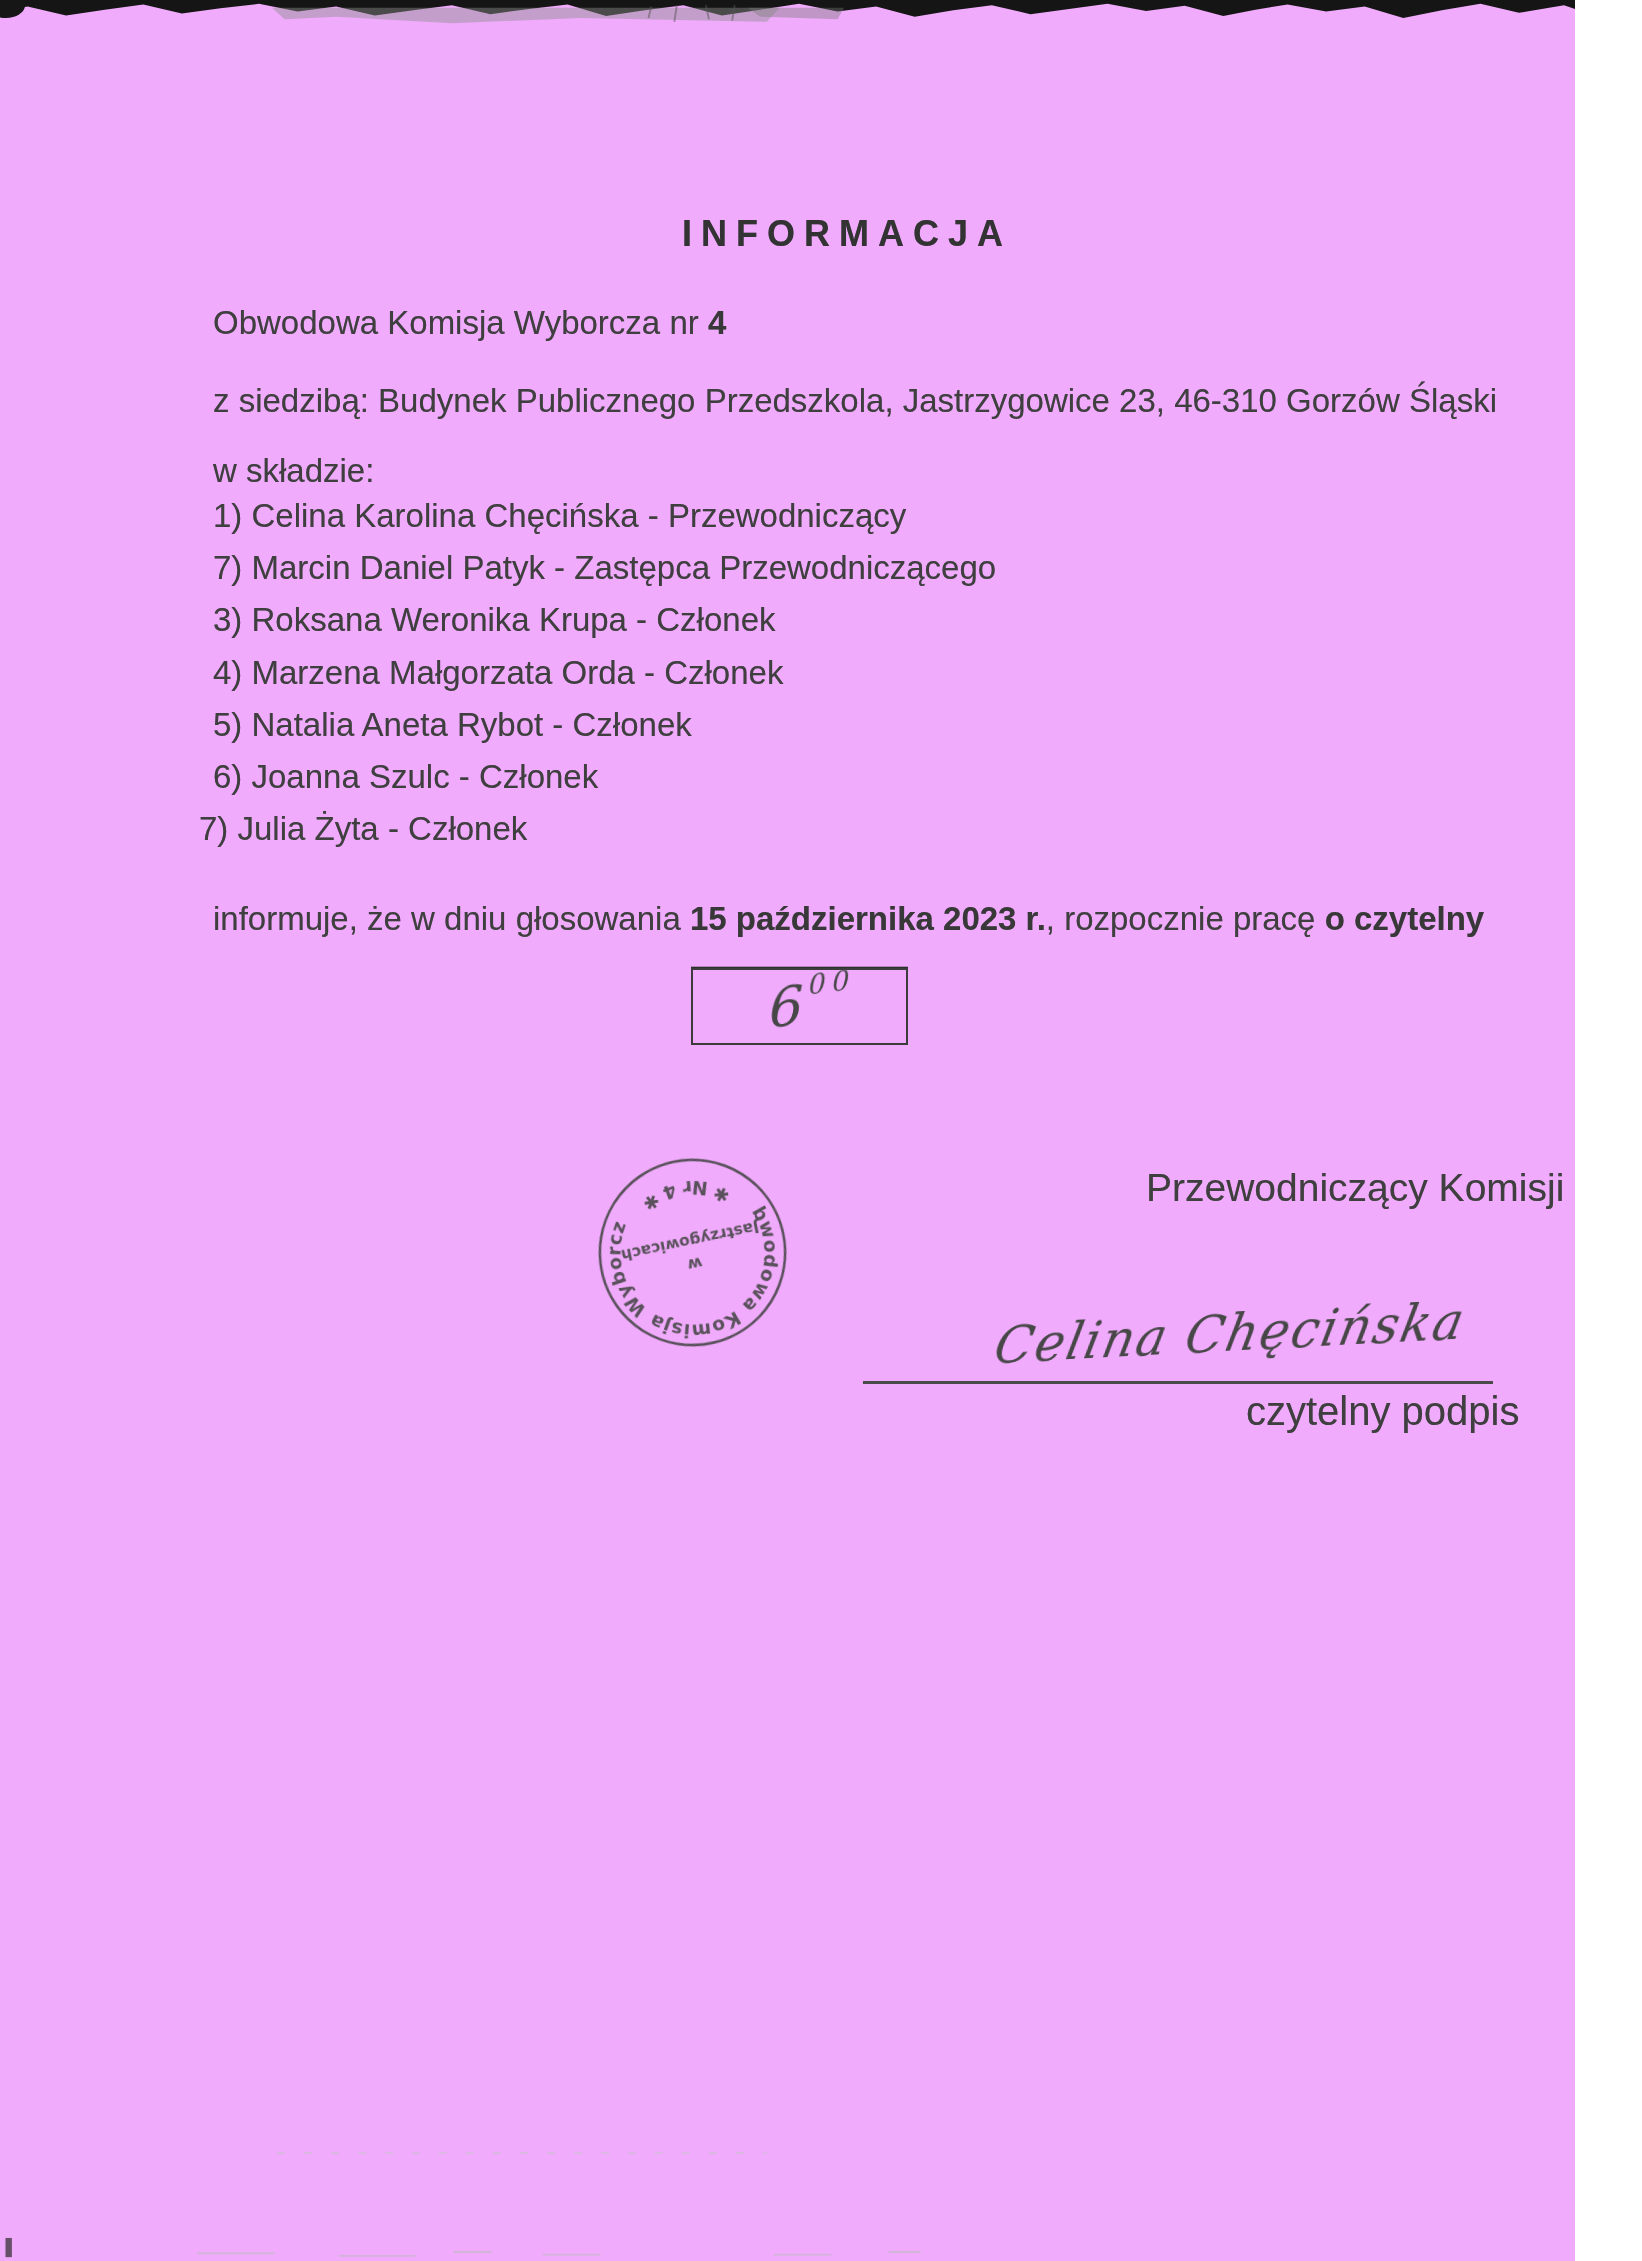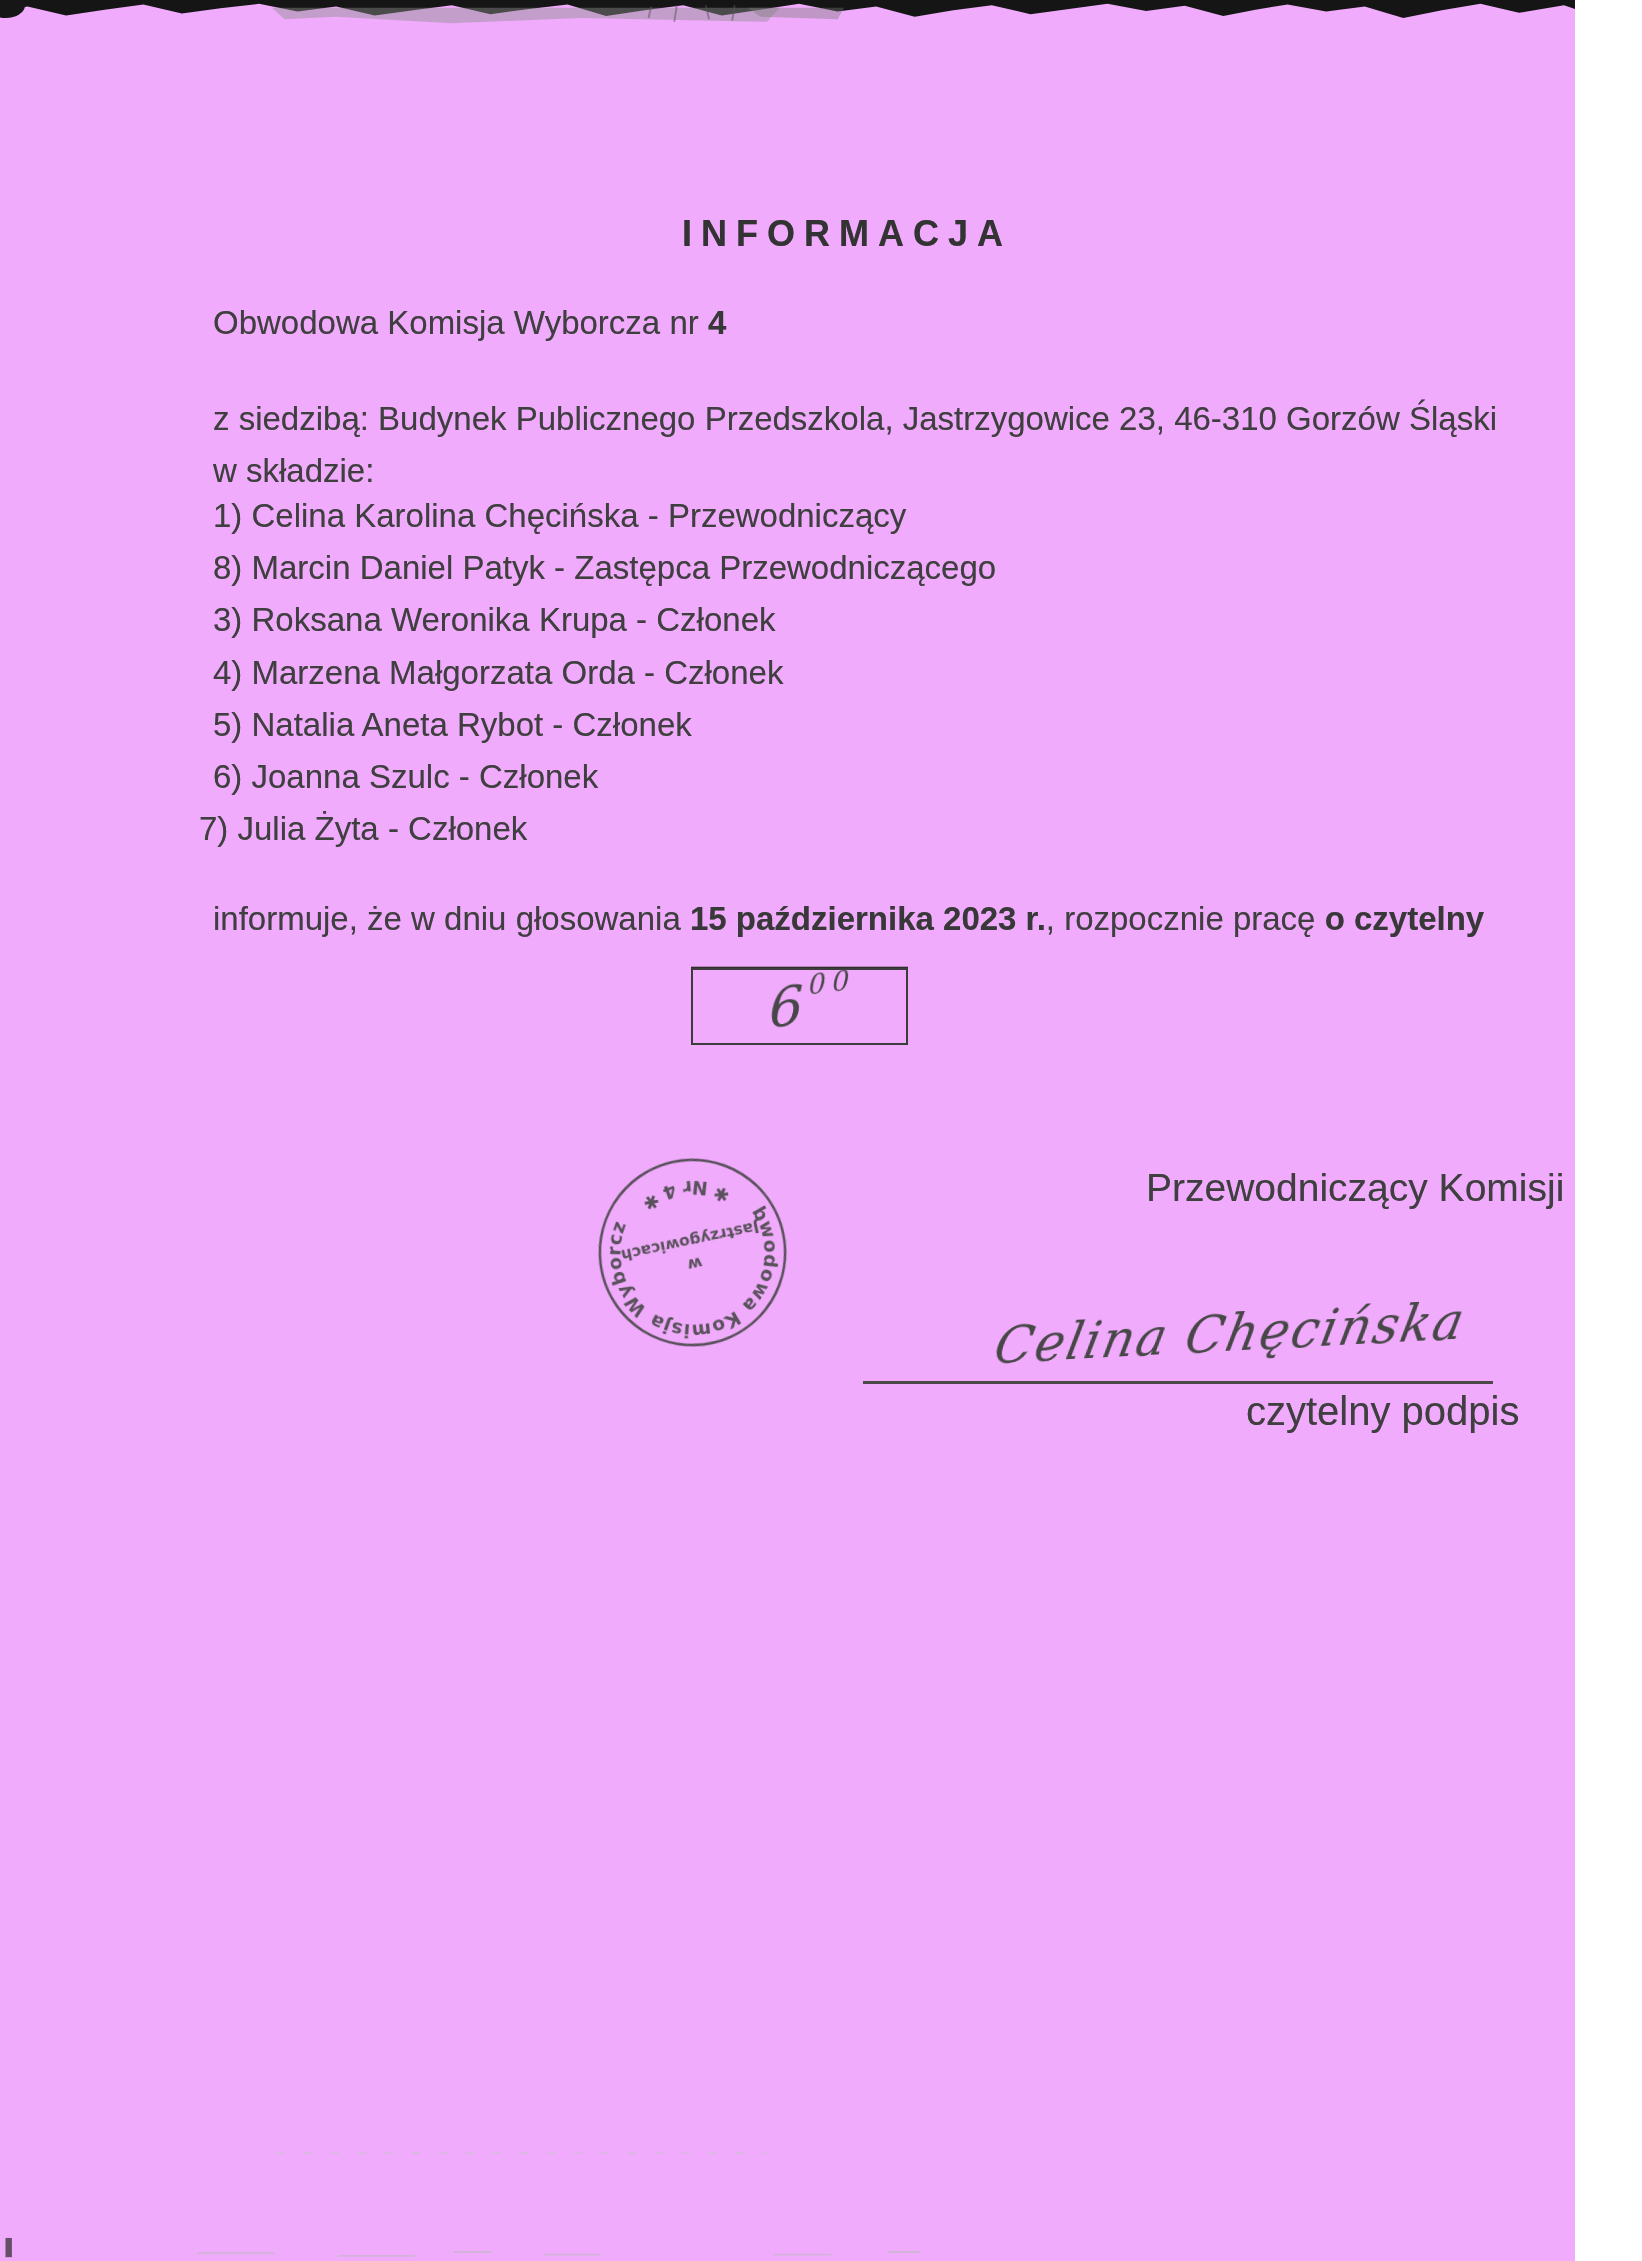--- a/index.html
+++ b/index.html
@@ -64,26 +64,26 @@
     <ellipse cx="6" cy="8" rx="30" ry="20" fill="#161616"></ellipse>
     <rect x="2538" y="40" width="7" height="95" fill="#aaaaaa" opacity="0.5"></rect>
   </svg>
 
   <div class="doc-title">INFORMACJA</div>
 
   <div class="txt" style="left:213px;top:303px;">
     <span>Obwodowa Komisja Wyborcza nr </span><b>4</b>
   </div>
 
-  <div class="txt" style="left:213px;top:381px;margin-top:18px;">z siedzibą: Budynek Publicznego Przedszkola, Jastrzygowice 23, 46-310 Gorzów Śląski</div>
+  <div class="txt" style="left:213px;top:381px;">z siedzibą: Budynek Publicznego Przedszkola, Jastrzygowice 23, 46-310 Gorzów Śląski</div>
 
   <div class="txt" style="left:213px;top:451px;">w składzie:</div>
 
   <div class="txt" style="left:213px;top:496px;">1) Celina Karolina Chęcińska - Przewodniczący</div>
-  <div class="txt" style="left:213px;top:548px;">8) Marcin Daniel Patyk - Zastępca Przewodniczącego</div>
+  <div class="txt" style="left:213px;top:548px;">7) Marcin Daniel Patyk - Zastępca Przewodniczącego</div>
   <div class="txt" style="left:213px;top:600px;">3) Roksana Weronika Krupa - Członek</div>
   <div class="txt" style="left:213px;top:653px;">4) Marzena Małgorzata Orda - Członek</div>
   <div class="txt" style="left:213px;top:705px;">5) Natalia Aneta Rybot - Członek</div>
   <div class="txt" style="left:213px;top:757px;">6) Joanna Szulc - Członek</div>
   <div class="txt" style="left:199px;top:809px;">7) Julia Żyta - Członek</div>
 
   <div class="txt" style="left:213px;top:899px;">
     <span>informuje, że w dniu głosowania </span><b>15 października 2023 r.</b><span>, rozpocznie pracę </span><b>o czytelny</b>
   </div>
 

